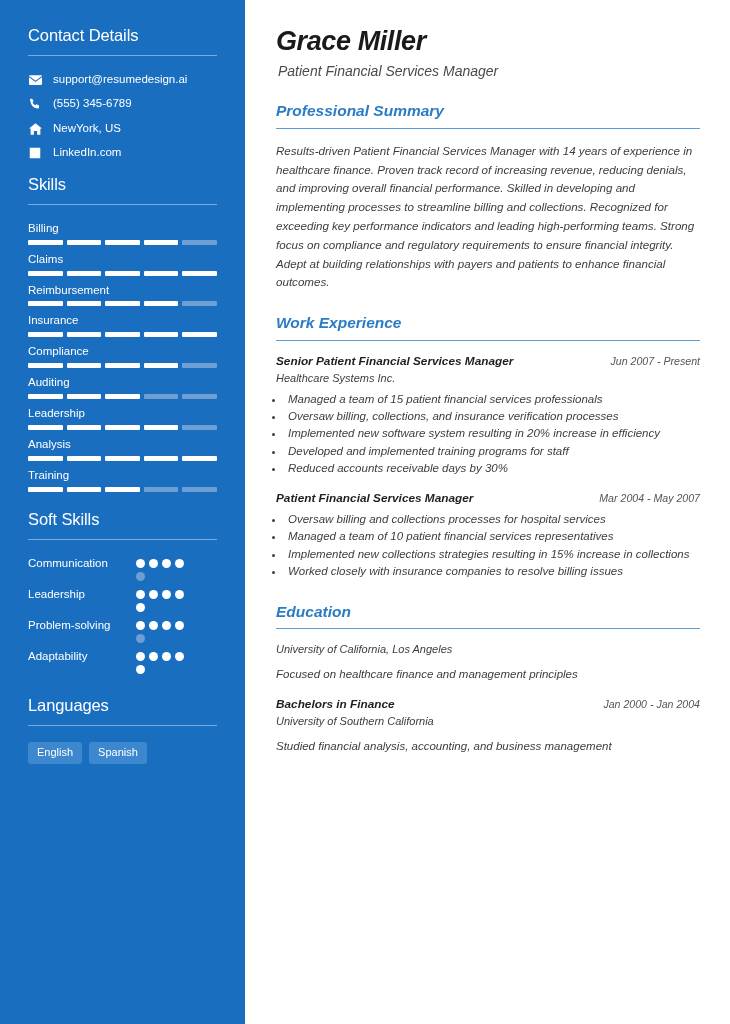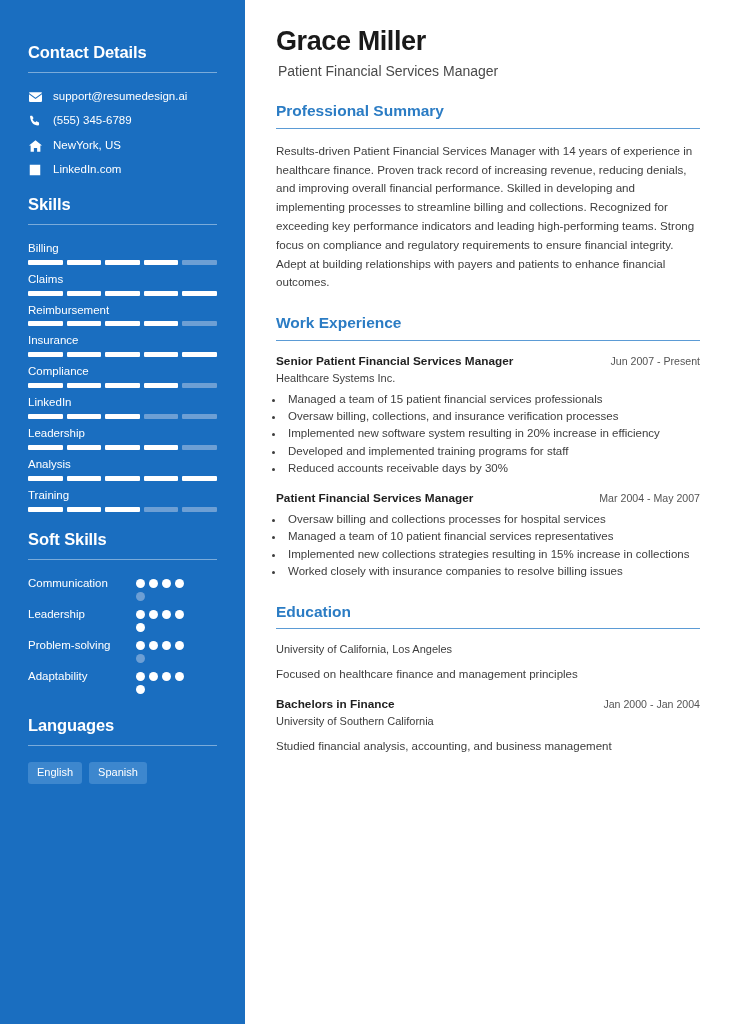--- a/index.html
+++ b/index.html
@@ -27,25 +27,24 @@
     flex: 0 0 245px;
     background: #1a6ec0;
     color: #ffffff;
     padding: 26px 28px 0 28px;
   }
 
   .side-section { margin-bottom: 2px; }
 
   .side-heading {
     font-size: 16.5px;
-    font-weight: bold;
+    font-weight: normal;
     letter-spacing: -0.1px;
     color: #ffffff;
     line-height: 1.2;
-    margin-top: 17px;
   }
 
   .side-rule {
     height: 1px;
     background: rgba(255,255,255,0.42);
     margin-top: 9px;
     margin-bottom: 16px;
   }
 
   
@@ -137,20 +136,21 @@
     padding: 4px 9px 5px 9px;
     border-radius: 3px;
     line-height: 1.2;
   }
 
   
   .main {
     flex: 1 1 auto;
     padding: 26px 30px 0 31px;
     color: #333333;
+    font-style: italic;
   }
 
   .cand-name {
     font-size: 27px;
     font-weight: bold;
     color: #1a1a1a;
     letter-spacing: -0.4px;
     line-height: 1.15;
   }
 
@@ -335,21 +335,21 @@
             <div class="skill-name">Compliance</div>
             <div class="skill-bar">
               <span class="skill-seg on"></span>
               <span class="skill-seg on"></span>
               <span class="skill-seg on"></span>
               <span class="skill-seg on"></span>
               <span class="skill-seg"></span>
             </div>
           </div>
           <div class="skill-item">
-            <div class="skill-name">LinkedIn</div>
+            <div class="skill-name">Auditing</div>
             <div class="skill-bar">
               <span class="skill-seg on"></span>
               <span class="skill-seg on"></span>
               <span class="skill-seg on"></span>
               <span class="skill-seg"></span>
               <span class="skill-seg"></span>
             </div>
           </div>
           <div class="skill-item">
             <div class="skill-name">Leadership</div>

